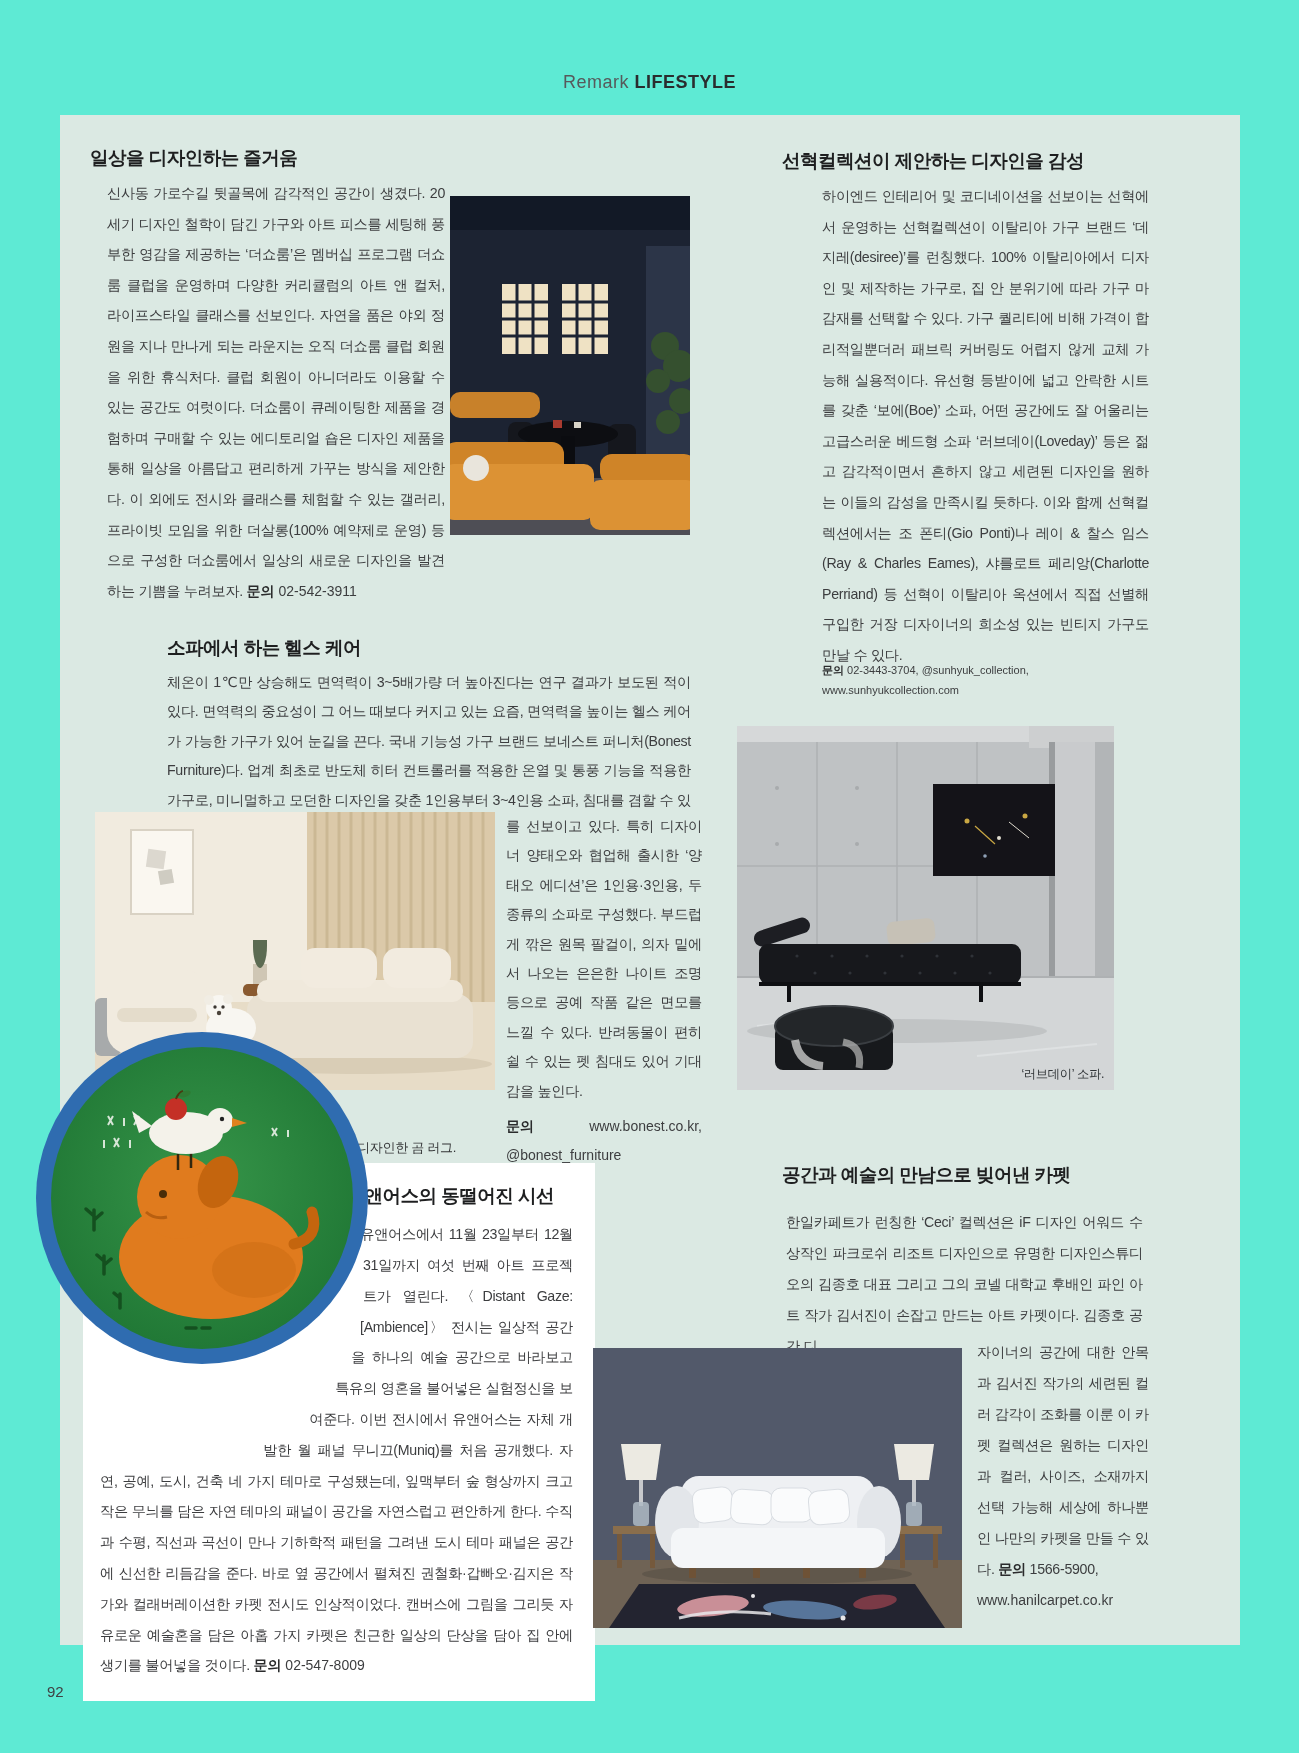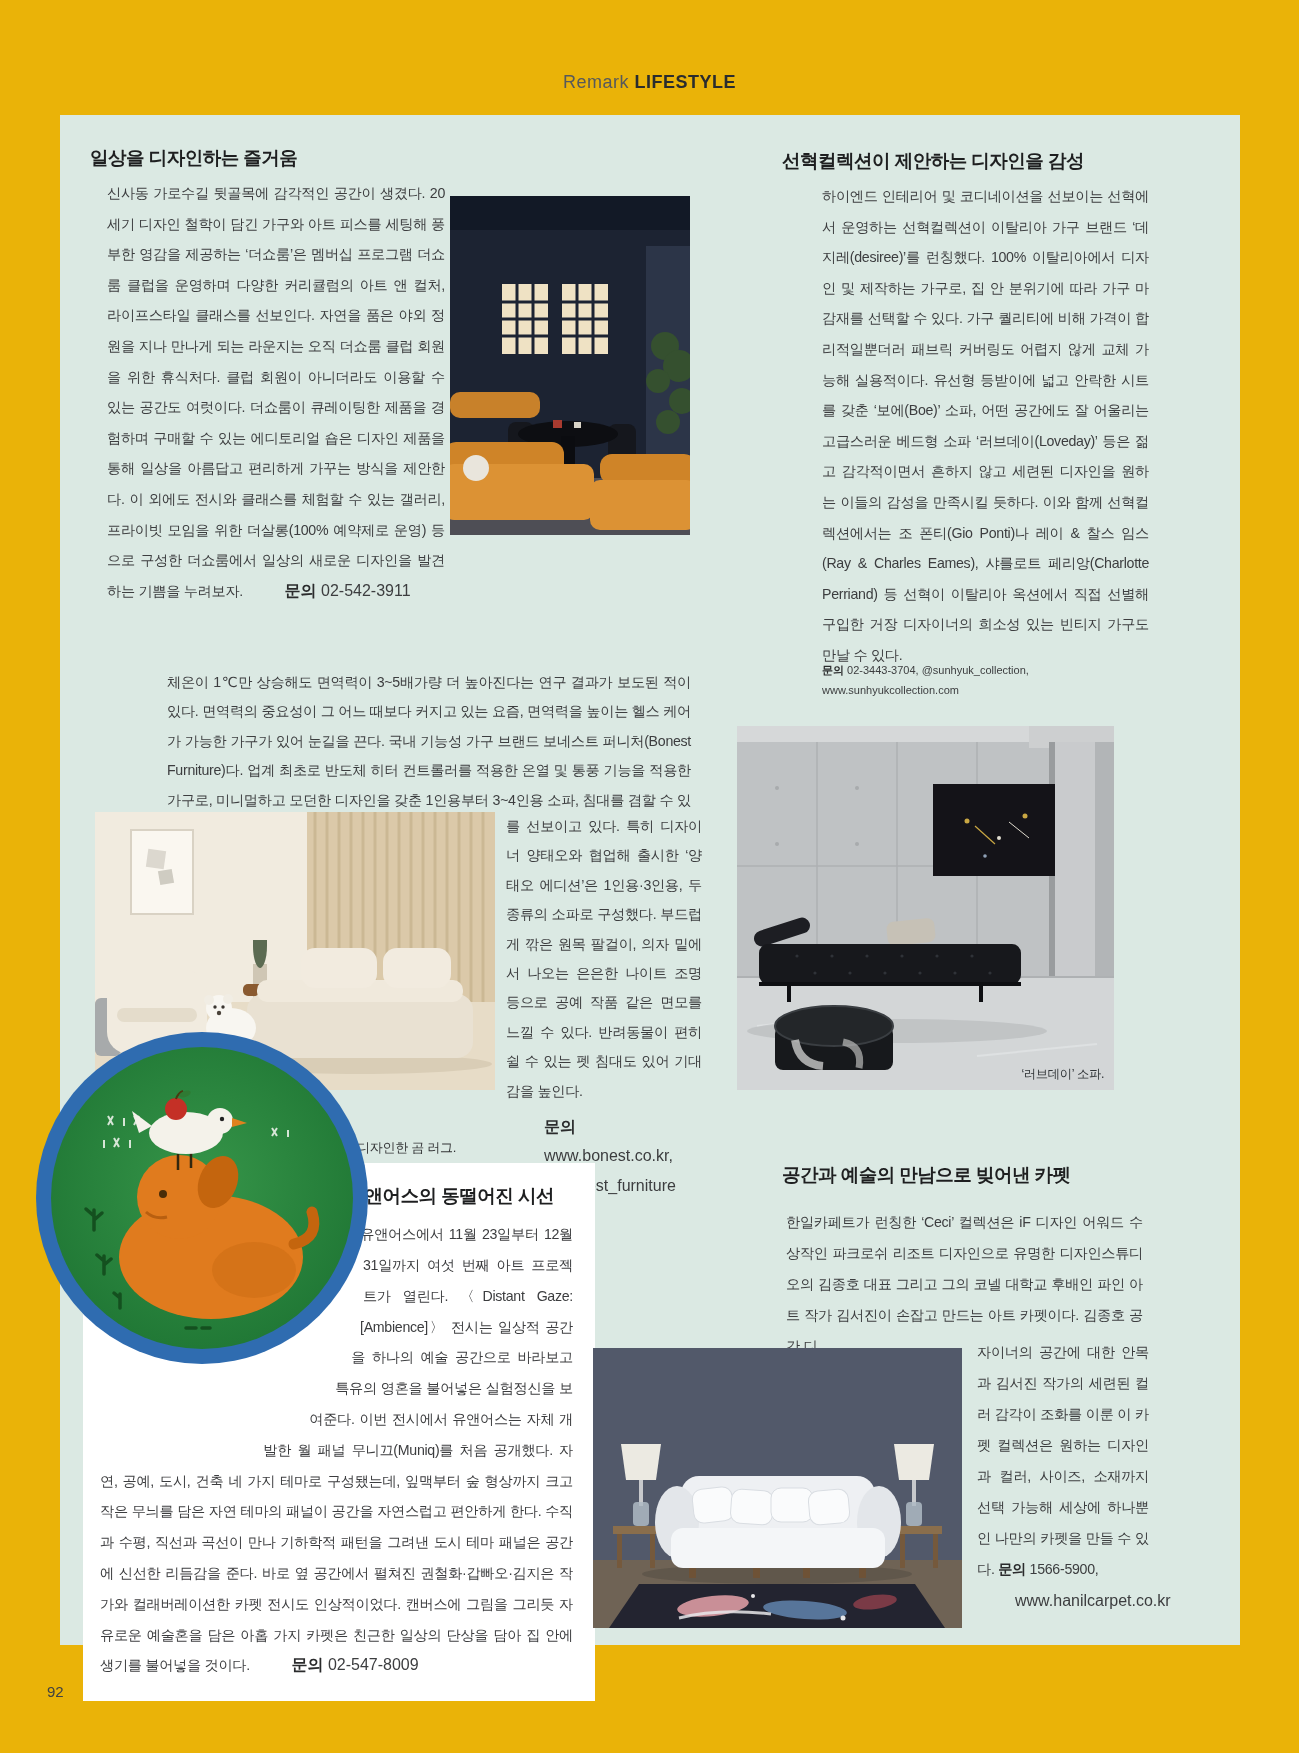--- a/index.html
+++ b/index.html
@@ -1,25 +1,25 @@
 <!DOCTYPE html>
 <html><head>
 <meta charset="utf-8">
 <style>
   html,body{margin:0;padding:0;background:#ffffff;}
-  .page{position:relative;width:1299px;height:1753px;background:#eab308;overflow:hidden;
+  .page{position:relative;width:1299px;height:1753px;background:#5eead4;overflow:hidden;
         font-family:"Liberation Sans","DejaVu Sans",sans-serif;color:#3d3d3d;}
   .abs{position:absolute;}
   .panel{left:60px;top:115px;width:1180px;height:1530px;background:#dbe9e3;}
   .hdr{left:0;top:72px;width:100%;text-align:center;font-size:18px;letter-spacing:.5px;color:#57595b;}
   .hdr .sec{font-weight:700;color:#2a2c2e;}
   .art-title{font-size:18.5px;font-weight:700;color:#1e1f20;letter-spacing:-0.5px;line-height:1.2;}
   .body{font-size:14.2px;line-height:30.6px;text-align:justify;letter-spacing:-0.3px;color:#3c3d3f;}
   .body-tight{line-height:29.4px;}
-  .contact-inline{font-size:16px;letter-spacing:0;margin-left:38px;}
+  .contact-inline{font-size:14px;letter-spacing:0;}
   .bold{font-weight:700;color:#2a2b2c;}
   .contact-block{font-size:11px;line-height:19.5px;color:#3c3d3f;}
   .photo{overflow:hidden;}
   .photo svg{display:block;width:100%;height:100%;}
   .img-caption{position:absolute;right:10px;bottom:7px;font-size:12.3px;color:#2f3336;letter-spacing:-0.3px;}
   .rug-caption{font-size:13px;color:#333436;letter-spacing:-0.3px;}
   .whitebox{left:83px;top:1163px;width:512px;background:#ffffff;padding:16px 22px 20px 17px;
             box-sizing:border-box;z-index:2;}
   .whitebox .art-title{margin:6px 0 12px 0;}
   .rug-spacer{float:left;width:300px;height:270px;shape-outside:circle(170px at 93px 101px);}
@@ -155,20 +155,21 @@
       <rect x="242" y="260" width="4" height="16" fill="#0e0f12"></rect>
       <rect x="38" y="300" width="118" height="44" rx="8" fill="#17191c"></rect>
       <ellipse cx="97" cy="300" rx="59" ry="20" fill="#232629"></ellipse>
       <ellipse cx="97" cy="300" rx="59" ry="20" fill="none" stroke="#3a3e42" stroke-width="2"></ellipse>
       <path d="M58 314 q4 24 28 26" stroke="#d6d6d4" stroke-width="8" fill="none" opacity="0.75"></path>
       <path d="M106 316 q20 4 16 26" stroke="#d6d6d4" stroke-width="7" fill="none" opacity="0.6"></path>
     </svg>
     <div class="img-caption">‘러브데이’ 소파.</div>
   </div>
 
+  <div class="abs art-title" style="left:167px;top:637px;width:524px;">소파에서 하는 헬스 케어</div>
   <div class="abs body body-tight" style="left:167px;top:668px;width:524px;">체온이 1℃만 상승해도 면역력이 3~5배가량 더 높아진다는 연구 결과가 보도된 적이 있다. 면역력의 중요성이 그 어느 때보다 커지고 있는 요즘, 면역력을 높이는 헬스 케어가 가능한 가구가 있어 눈길을 끈다. 국내 기능성 가구 브랜드 보네스트 퍼니처(Bonest Furniture)다. 업계 최초로 반도체 히터 컨트롤러를 적용한 온열 및 통풍 기능을 적용한 가구로, 미니멀하고 모던한 디자인을 갖춘 1인용부터 3~4인용 소파, 침대를 겸할 수 있는 소파 등 다양한 패브릭 및 가죽 소파와 의자</div>
 
   <div class="abs photo" style="left:95px;top:812px;width:400px;height:278px;">
     <svg viewBox="0 0 400 278" preserveAspectRatio="none">
       <rect width="400" height="278" fill="#f1ebdf"></rect>
       <rect x="212" width="188" height="190" fill="#dbc9a9"></rect>
       <g stroke="#cbb894" stroke-width="3">
         <line x1="220" y1="0" x2="220" y2="190"></line>
           <line x1="232" y1="0" x2="232" y2="190"></line>
           <line x1="244" y1="0" x2="244" y2="190"></line>

